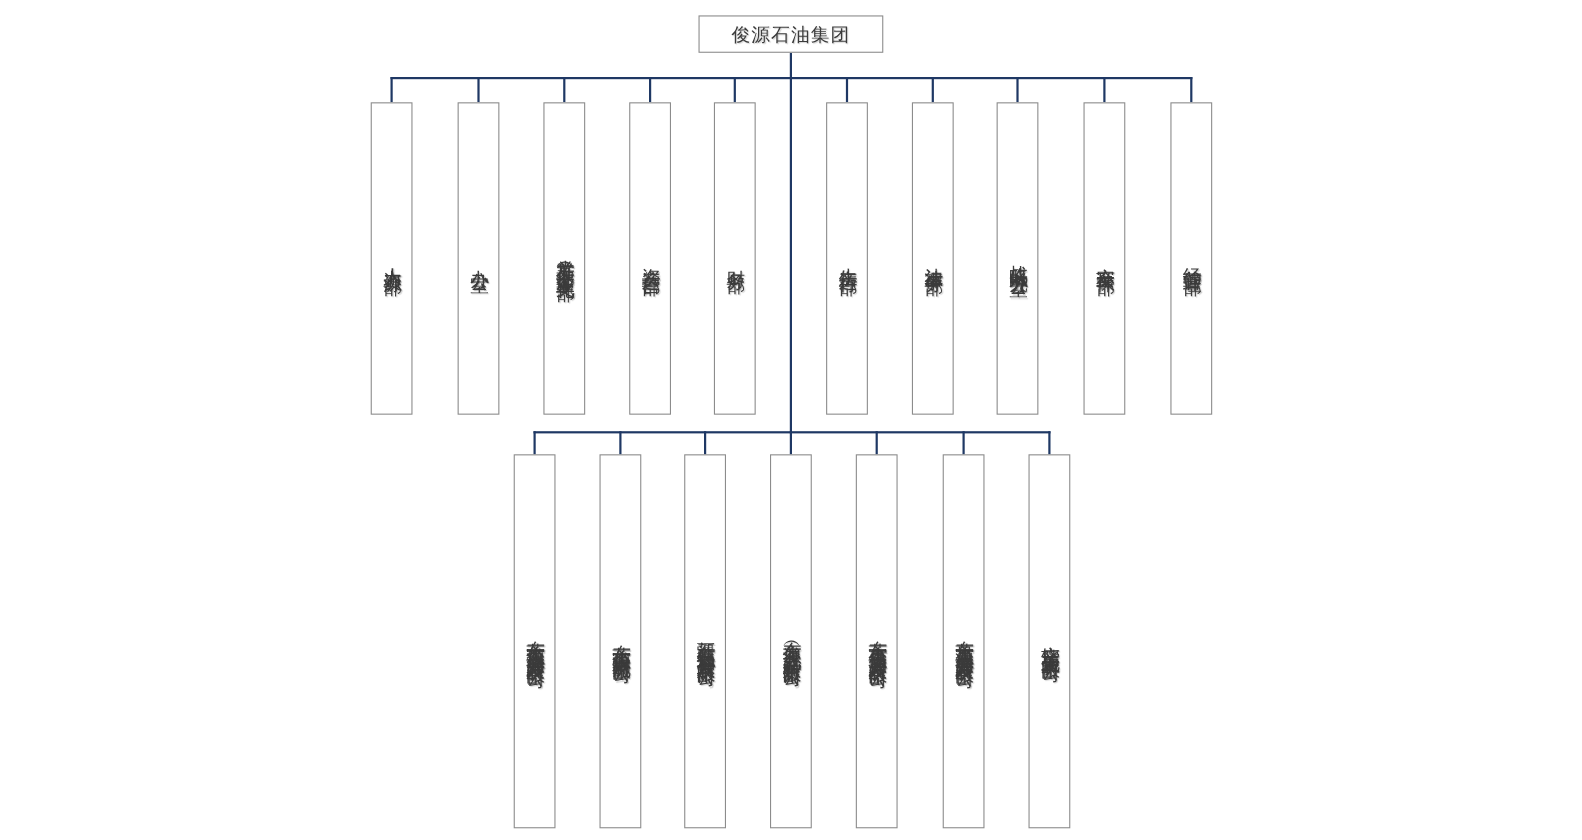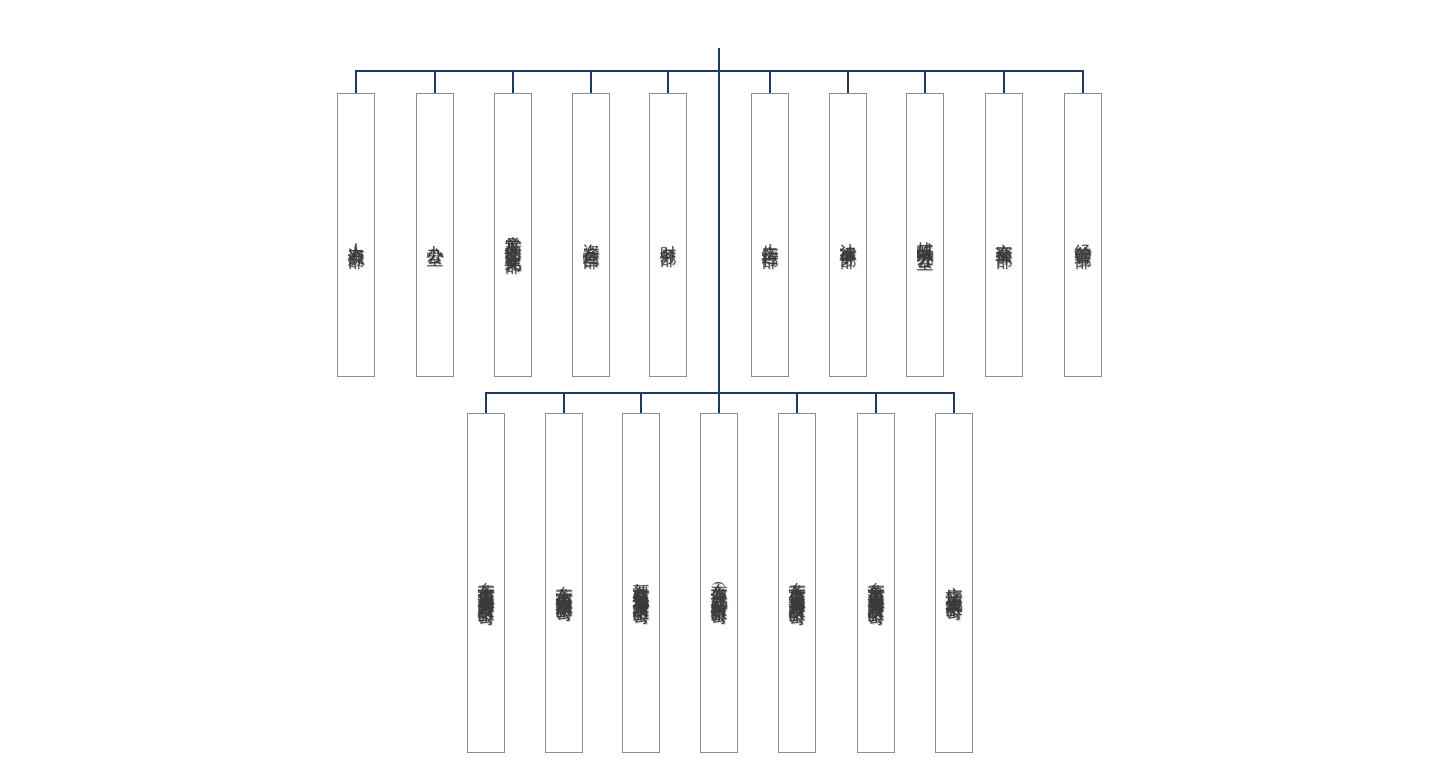--- a/index.html
+++ b/index.html
@@ -67,20 +67,23 @@
     color: #3b3b3b;
     text-shadow: 1px 1px 1px rgba(0,0,0,0.18);
     white-space: nowrap;
   }
 </style>
 </head>
 <body>
 
 <div class="canvas">
 
+  <div class="root-box">
+    <span>俊源石油集团</span>
+  </div>
 
   <div class="line" style="left:718px; top:48px; width:2px; height:346px"></div>
 
   <div class="line" style="left:355px; top:70px; width:729px; height:2px"></div>
 
   <div class="line" style="left:355px;  top:70px; width:2px; height:23px"></div>
   <div class="line" style="left:434px;  top:70px; width:2px; height:23px"></div>
   <div class="line" style="left:512px;  top:70px; width:2px; height:23px"></div>
   <div class="line" style="left:590px;  top:70px; width:2px; height:23px"></div>
   <div class="line" style="left:667px;  top:70px; width:2px; height:23px"></div>

